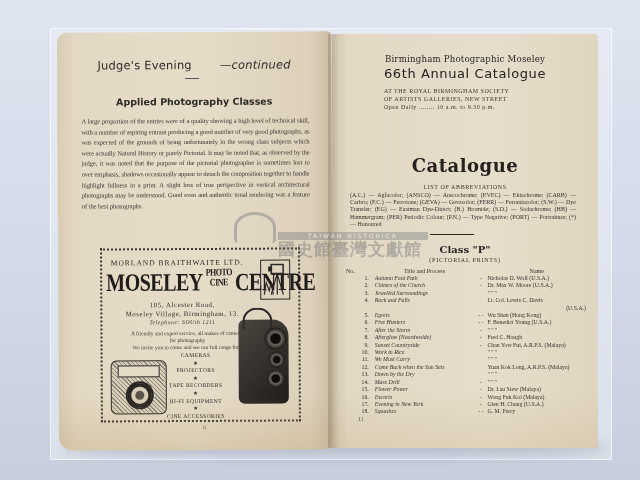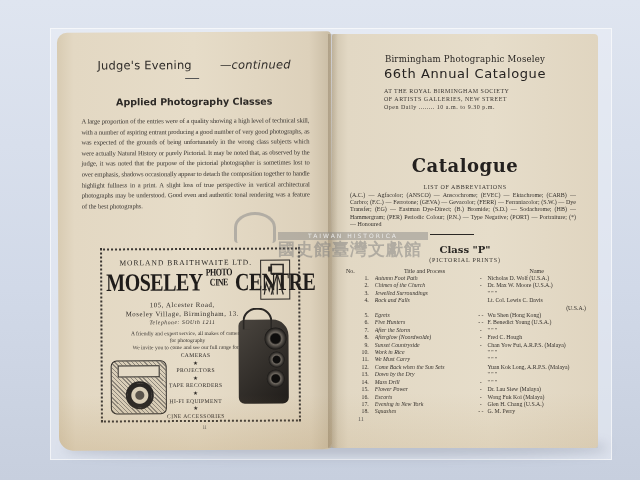--- a/index.html
+++ b/index.html
@@ -11,21 +11,21 @@
   .page-left{left:58px;top:32px;width:274px;height:418px;background:linear-gradient(90deg,#d8cbb2 0%,#e3d8c3 6%,#e6dcc8 50%,#ddd1bb 92%,#c9bca4 100%);border-radius:10px 4px 6px 14px;transform:rotate(-0.3deg);}
   .page-right{left:332px;top:34px;width:266px;height:414px;background:linear-gradient(90deg,#cfc4ae 0%,#e2d8c4 6%,#e6ddca 60%,#e0d5c0 100%);border-radius:2px 4px 4px 2px;}
   .stain{position:absolute;left:0;bottom:0;width:100%;height:55px;background:linear-gradient(180deg,rgba(0,0,0,0) 0%,rgba(180,150,100,0.25) 100%);border-radius:0 0 10px 14px;}
   .lh{position:absolute;left:0;width:100%;text-align:center;}
   .judge-title{top:26px;font-family:"DejaVu Sans",sans-serif;font-size:11.5px;color:#2e2b28;letter-spacing:0.2px;}
   .judge-title i{font-style:italic;margin-left:28px;}
   .rule-short{position:absolute;left:128px;top:46px;width:14px;height:1px;background:#555;}
   .applied-title{top:64px;font-family:"DejaVu Sans",sans-serif;font-weight:bold;font-size:9.5px;color:#2c2926;}
   .body-text{position:absolute;left:24px;top:84px;width:228px;font-size:6.6px;line-height:10.6px;text-align:justify;color:#3b3733;letter-spacing:-0.1px;}
   .ad{position:absolute;left:42px;top:216px;width:196px;height:170px;border:2px dotted #3a3632;padding:0;}
-  .ad-company{position:absolute;left:0;top:8px;width:150px;text-align:right;font-size:7.5px;letter-spacing:1px;color:#2a2724;}
+  .ad-company{position:absolute;left:0;top:8px;width:150px;text-align:center;font-size:7.5px;letter-spacing:1px;color:#2a2724;}
   .ad-name{position:absolute;left:4px;top:18px;width:160px;font-family:"Liberation Serif",serif;font-weight:bold;font-size:20px;letter-spacing:-0.5px;color:#1f1c1a;transform:scaleY(1.25);transform-origin:left top;white-space:nowrap;}
   .ad-name .small{display:inline-block;font-size:8px;line-height:8px;vertical-align:top;text-align:center;margin:0 3px;}
   .ad-logo{position:absolute;left:158px;top:10px;width:28px;height:38px;border:1.5px solid #2a2724;}
   .ad-addr{position:absolute;left:0;top:50px;width:160px;text-align:center;font-size:6.8px;line-height:9px;letter-spacing:0.6px;color:#2e2a27;}
   .ad-small{position:absolute;left:0;top:80px;width:170px;text-align:center;font-size:5.5px;line-height:7px;color:#3a3632;}
   .ad-list{position:absolute;left:56px;top:102px;width:74px;text-align:center;font-size:5.6px;line-height:7.6px;letter-spacing:0.4px;color:#2e2a27;}
   .camera1{position:absolute;left:8px;top:110px;width:54px;height:52px;border:1.5px solid #2a2724;border-radius:6px;background:repeating-linear-gradient(45deg,#d9ceb8 0 2px,#8e877b 2px 3px);}
   .camera1 .lens{position:absolute;left:14px;top:20px;width:24px;height:24px;border-radius:50%;border:2px solid #2a2724;background:radial-gradient(circle,#5a544c 0 4px,#d9ceb8 5px 8px,#2a2724 9px);}
   .camera1 .top{position:absolute;left:6px;top:4px;width:40px;height:10px;border:1px solid #2a2724;background:#e4dac6;}
   .camera2{position:absolute;left:136px;top:70px;width:50px;height:84px;background:linear-gradient(135deg,#4a453f,#1f1c19);border-radius:6px 16px 6px 6px;}

